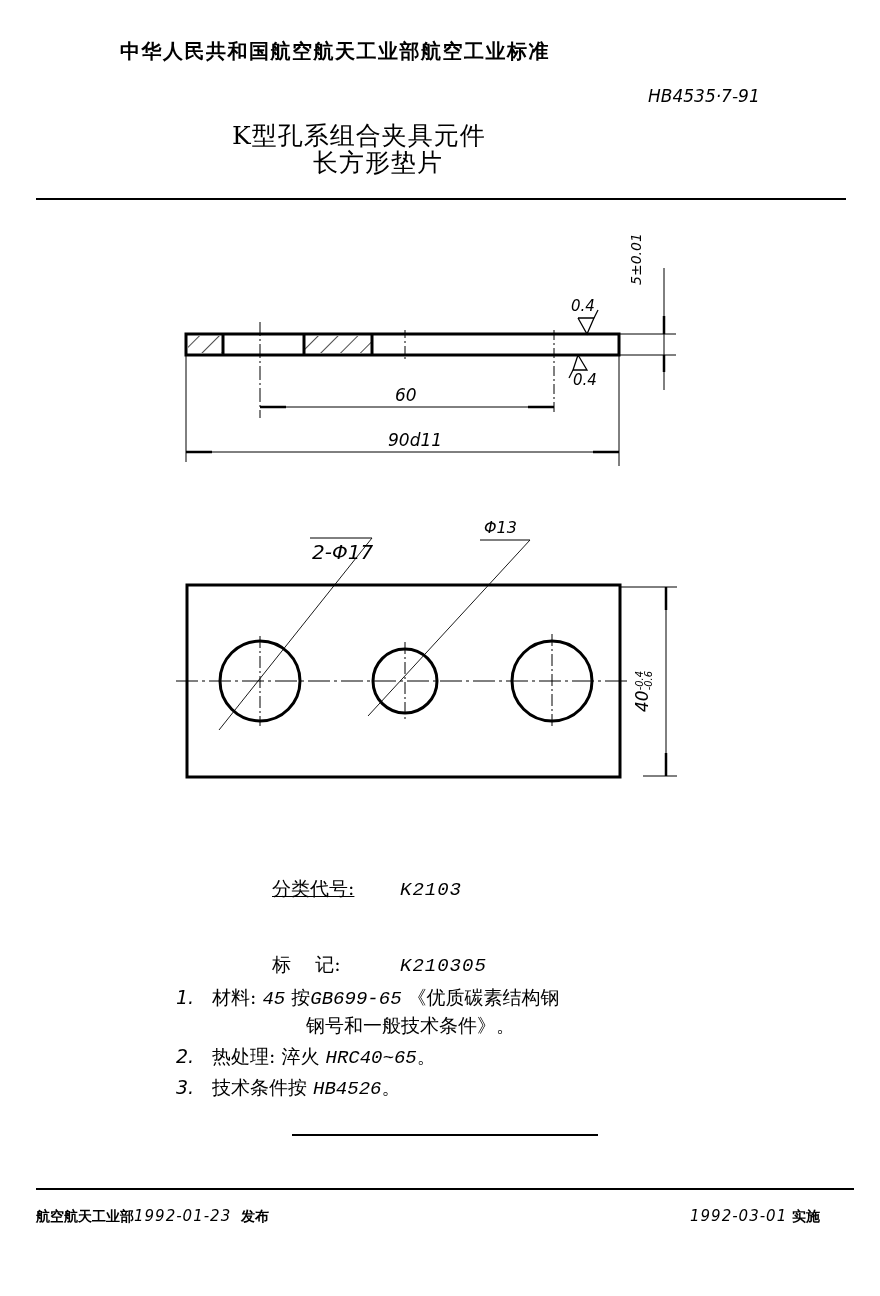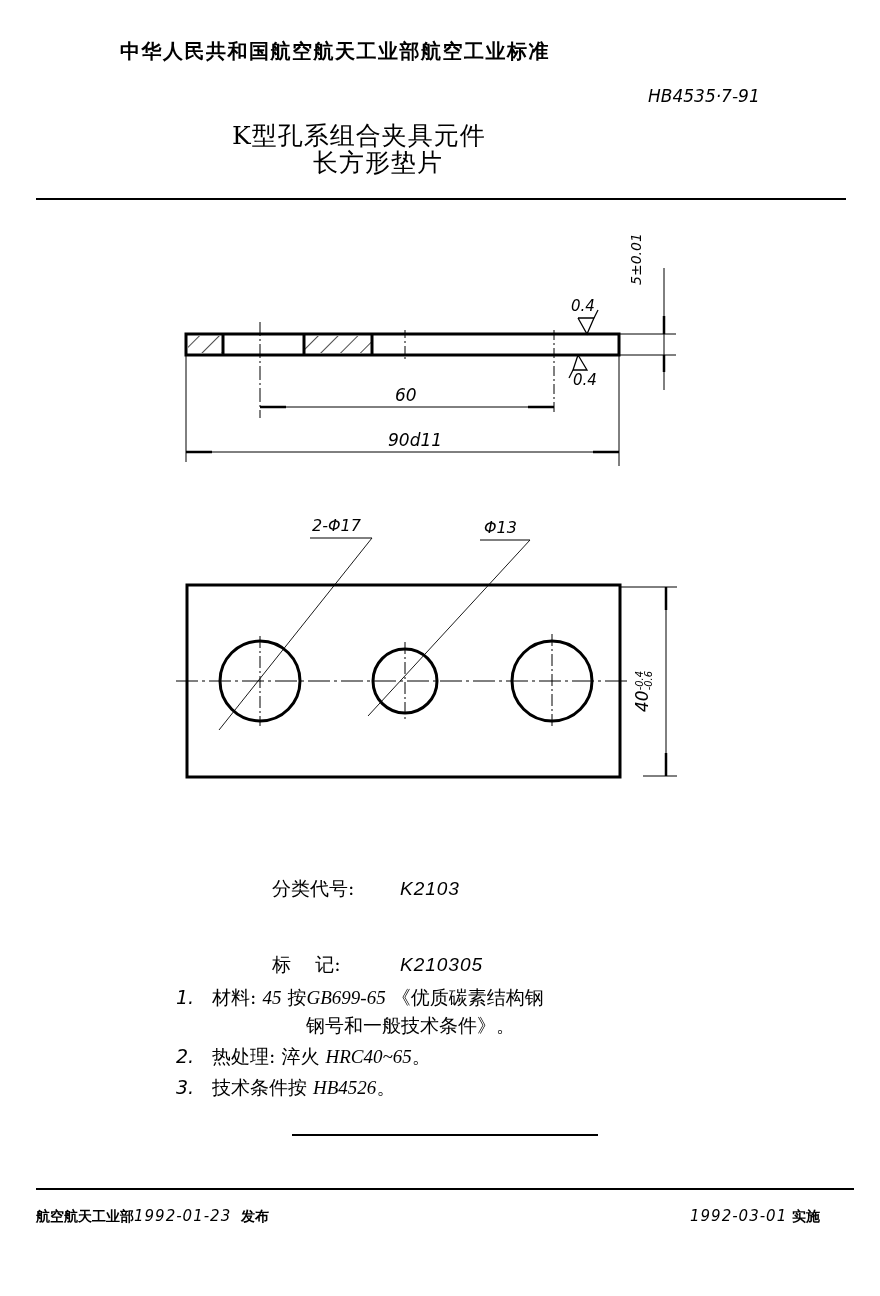--- a/index.html
+++ b/index.html
@@ -7,24 +7,24 @@
          font-family: "DejaVu Sans", sans-serif; }
   .abs { position:absolute; }
   .org { left:120px; top:38px; font-size:20px; font-weight:bold; letter-spacing:1.5px; white-space:nowrap; }
   .code { left:620px; top:86px; font-size:17px; font-style:italic; white-space:nowrap; font-family:"DejaVu Sans", sans-serif;margin-left:28px; }
   .title1 { left:232px; top:110px; font-size:25px; white-space:nowrap; letter-spacing:1px; font-family:"DejaVu Serif", serif;margin-top:9px; }
   .title2 { left:313px; top:146px; font-size:25px; white-space:nowrap; letter-spacing:1px; font-family:Liberation Sans, sans-serif; }
   .rule { background:#000; }
   .drawing { left:0; top:0; }
   .dimtxt { font-family:"DejaVu Sans", sans-serif; font-style:italic; }
   .meta { font-size:19px; white-space:nowrap; font-family:"DejaVu Serif", serif; }
-  .meta .val { font-family:Liberation Sans, sans-serif; font-style:italic; letter-spacing:1px; }
+  .meta .val { font-family:Liberation Mono, monospace; font-style:italic; letter-spacing:1px; }
   .notes { font-size:19px; white-space:nowrap; font-family:"DejaVu Serif", serif; }
   .notes .num { display:inline-block; width:36px; font-family:"DejaVu Sans", sans-serif; font-style:italic; }
-  .it { font-family:Liberation Serif, serif; font-style:italic; }
+  .it { font-family:Liberation Mono, monospace; font-style:italic; }
   .foot { font-size:14px; font-weight:bold; white-space:nowrap; }
   .foot .dt { font-weight:normal; font-style:italic; font-size:15px; letter-spacing:1px; }
 </style>
 </head>
 <body>
 
 <div class="abs org">中华人民共和国航空航天工业部航空工业标准</div>
 <div class="abs code">HB4535·7-91</div>
 <div class="abs title1">K型孔系组合夹具元件</div>
 <div class="abs title2">长方形垫片</div>
@@ -99,29 +99,29 @@
     <line x1="666" y1="753" x2="666" y2="776" stroke="#000" stroke-width="2.5"></line>
   </g>
 </svg>
 
 <div class="abs dimtxt" style="left:628px; top:285px; font-size:14px; transform:rotate(-90deg); transform-origin:left top; width:60px;">5±0.01</div>
 <div class="abs dimtxt" style="left:571px; top:297px; font-size:15px;">0.4</div>
 <div class="abs dimtxt" style="left:573px; top:371px; font-size:15px;">0.4</div>
 <div class="abs dimtxt" style="left:395px; top:385px; font-size:17px;">60</div>
 <div class="abs dimtxt" style="left:388px; top:430px; font-size:17px;">90d11</div>
 
-<div class="abs dimtxt" style="left:312px; top:516px; font-size:16px;">2-Φ17</div>
+<div class="abs dimtxt" style="left:312px; top:540px; font-size:20px;">2-Φ17</div>
 <div class="abs dimtxt" style="left:484px; top:518px; font-size:16px;">Φ13</div>
 
 <div class="abs" style="left:632px; top:712px; transform:rotate(-90deg); transform-origin:left top; white-space:nowrap;">
   <span class="dimtxt" style="font-size:17px;">40</span><span style="display:inline-block; vertical-align:middle; line-height:9px; font-size:10px;" class="dimtxt"><span style="display:block;">-0.4</span><span style="display:block;">-0.6</span></span>
 </div>
 
 <div class="abs meta" style="left:272px; top:876px;">
-  <span style="display:inline-block; width:128px;">分类代号:</span><span class="val">K2103</span>
+  <span style="display:inline-block; width:128px;text-decoration:underline;">分类代号:</span><span class="val">K2103</span>
 </div>
 <div class="abs meta" style="left:272px; top:952px;">
   <span style="display:inline-block; width:128px; white-space:pre;">标    记:</span><span class="val">K210305</span>
 </div>
 
 <div class="abs notes" style="left:176px; top:985px;">
   <span class="num">1.</span><span>材料: </span><span class="it">45</span><span> 按</span><span class="it">GB699-65</span><span> 《优质碳素结构钢</span>
 </div>
 <div class="abs notes" style="left:306px; top:1013px;">钢号和一般技术条件》。</div>
 <div class="abs notes" style="left:176px; top:1044px;">

